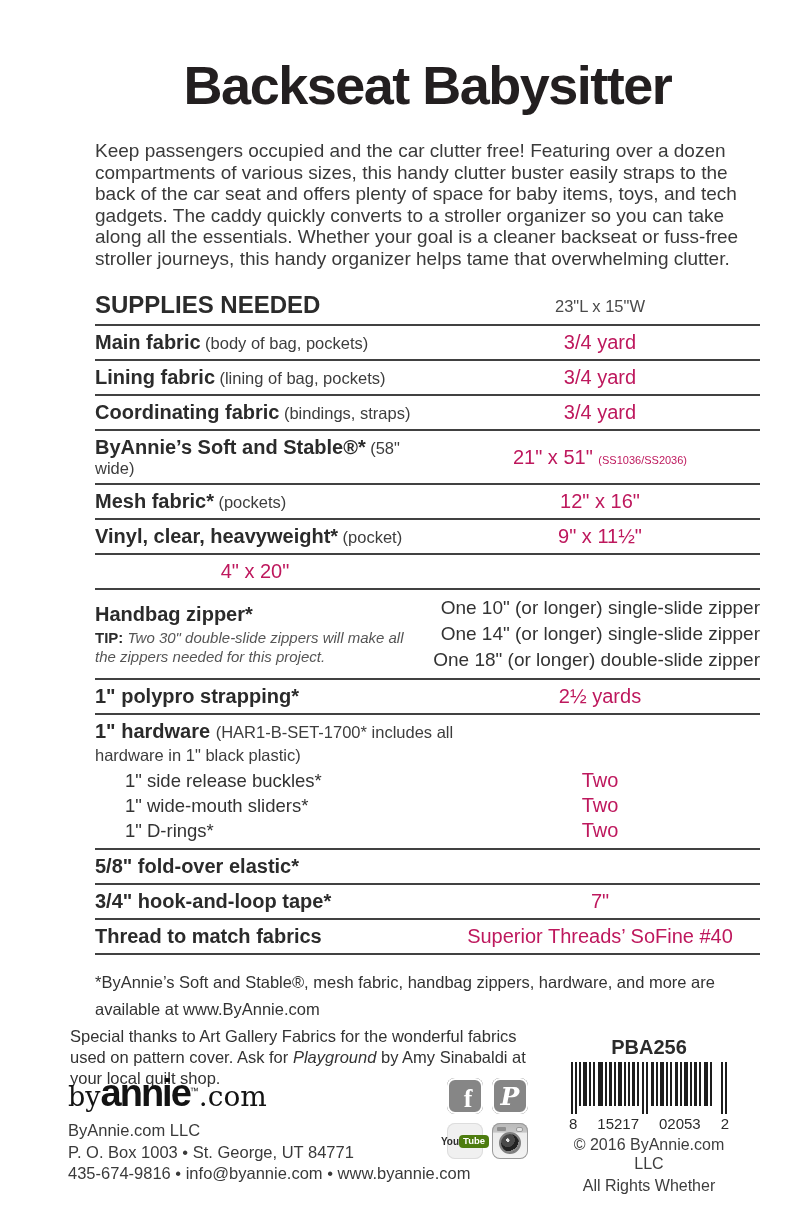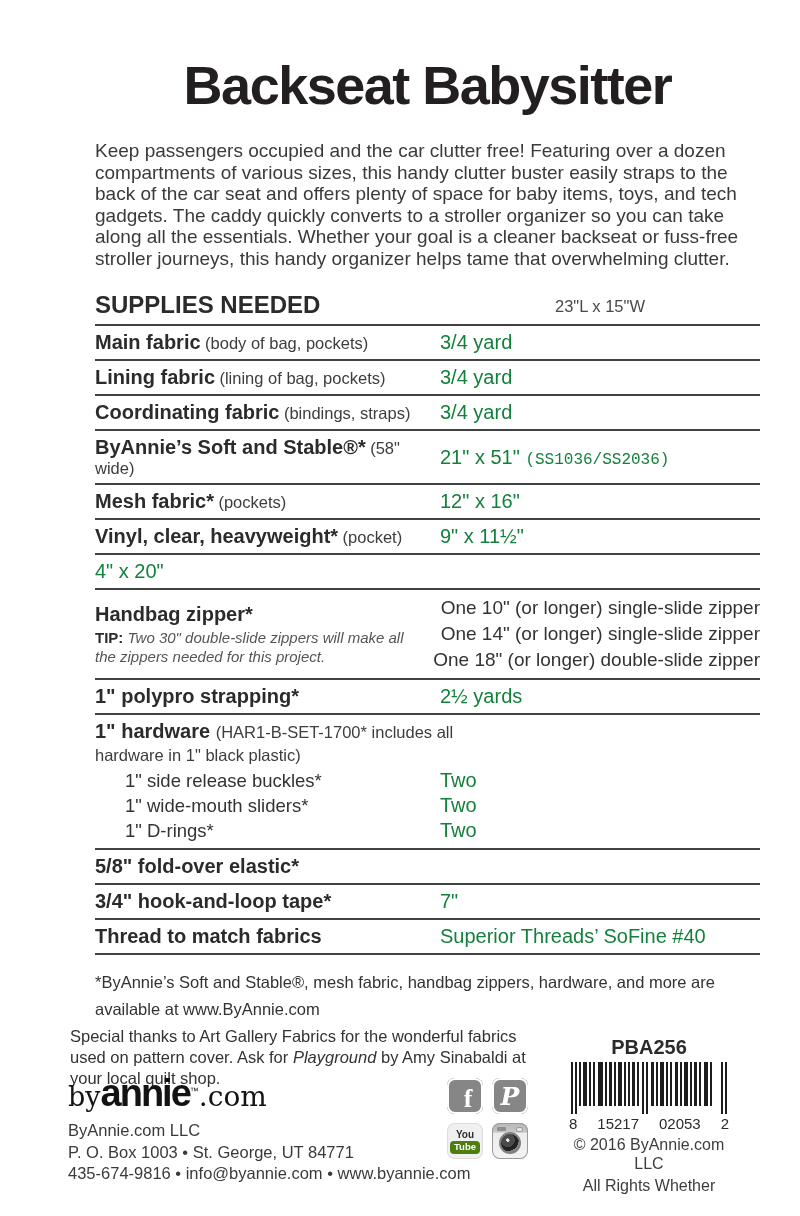--- a/index.html
+++ b/index.html
@@ -18,22 +18,22 @@
 
   .supplies-header{display:flex;align-items:flex-end;margin:22px 0 5px 0;}
   .supplies-header h2{flex:1;margin:0;font-size:24px;font-weight:800;color:#2b2b2b;letter-spacing:0;}
   .size-note{width:320px;text-align:center;font-size:16.5px;color:#4a4a4a;padding-bottom:3px;flex-shrink:0;}
 
   .table{border-bottom:2px solid var(--rule);}
   .trow{display:flex;align-items:center;border-top:2px solid var(--rule);padding:5px 0;}
   .tleft{flex:1;padding-right:6px;}
   .tname{font-weight:bold;font-size:20px;color:#2b2b2b;}
   .tnote{font-size:16.5px;color:#3d3d3d;}
-  .tval{width:320px;text-align:left;font-size:20px;color:#15803d;flex-shrink:0;}
-  .tvnote{font-size:16px;font-family:Liberation Mono, monospace;}
+  .tval{width:320px;text-align:center;font-size:20px;color:#be185d;flex-shrink:0;}
+  .tvnote{font-size:11px;}
 
   .fus .tleft .tname{display:block;line-height:23px;}
   .fus .tleft .tnote{display:block;line-height:20px;}
 
   .zrow{align-items:center;}
   .zleft{width:338px;flex-shrink:0;}
   .zleft .tname{display:block;line-height:24px;}
   .tip{font-size:15px;line-height:19px;color:#555;margin-top:2px;width:330px;}
   .tip b{color:#2b2b2b;font-style:normal;}
   .tip i{font-style:italic;}
@@ -70,21 +70,21 @@
   .social{position:absolute;left:447px;top:52px;display:grid;
           grid-template-columns:36px 36px;grid-gap:9px;}
   .sicon{width:36px;height:36px;border-radius:8px;position:relative;
          display:flex;align-items:center;justify-content:center;}
   .fb{background:var(--social);box-shadow:inset 0 0 0 2px #fff,inset 0 0 0 4px var(--social);}
   .fb span{color:#fff;font-weight:bold;font-size:26px;font-family:"Liberation Serif","DejaVu Serif",serif;
            position:relative;top:3px;left:3px;}
   .pin{background:var(--social);box-shadow:inset 0 0 0 2px #fff,inset 0 0 0 4px var(--social);}
   .pin span{color:#fff;font-weight:bold;font-style:italic;font-size:25px;
             font-family:"DejaVu Serif","Liberation Serif",serif;}
-  .yt{background:var(--light);flex-direction:column;box-shadow:inset 0 0 0 1px #ddd;}
+  .yt{background:var(--light);flex-direction:row;box-shadow:inset 0 0 0 1px #ddd;}
   .yt .you{font-size:10px;font-weight:bold;color:#2e2e2e;line-height:11px;}
   .yt .tube{background:#4d7c0f;color:#fff;font-size:9.5px;font-weight:bold;border-radius:4px;
             padding:1px 4px 2px 4px;line-height:10px;margin-top:1px;}
   .ig{background:linear-gradient(180deg,#b9b9b9 0%,#c6c6c6 26%,#ececec 27%,#f3f3f3 100%);
       box-shadow:inset 0 0 0 1px #9a9a9a;}
   .ig-lens{width:22px;height:22px;border-radius:50%;
            background:radial-gradient(circle at 38% 34%,#e8e8e8 0 10%,#4a4a4a 11% 42%,#222 43% 66%,#8a8a8a 67% 76%,#3c3c3c 77% 100%);
            border:2px solid #808080;margin-top:4px;}
   .ig-dot{position:absolute;top:4px;right:5px;width:7px;height:5px;border-radius:2px;
           background:#e4e4e4;border:1px solid #9a9a9a;}

